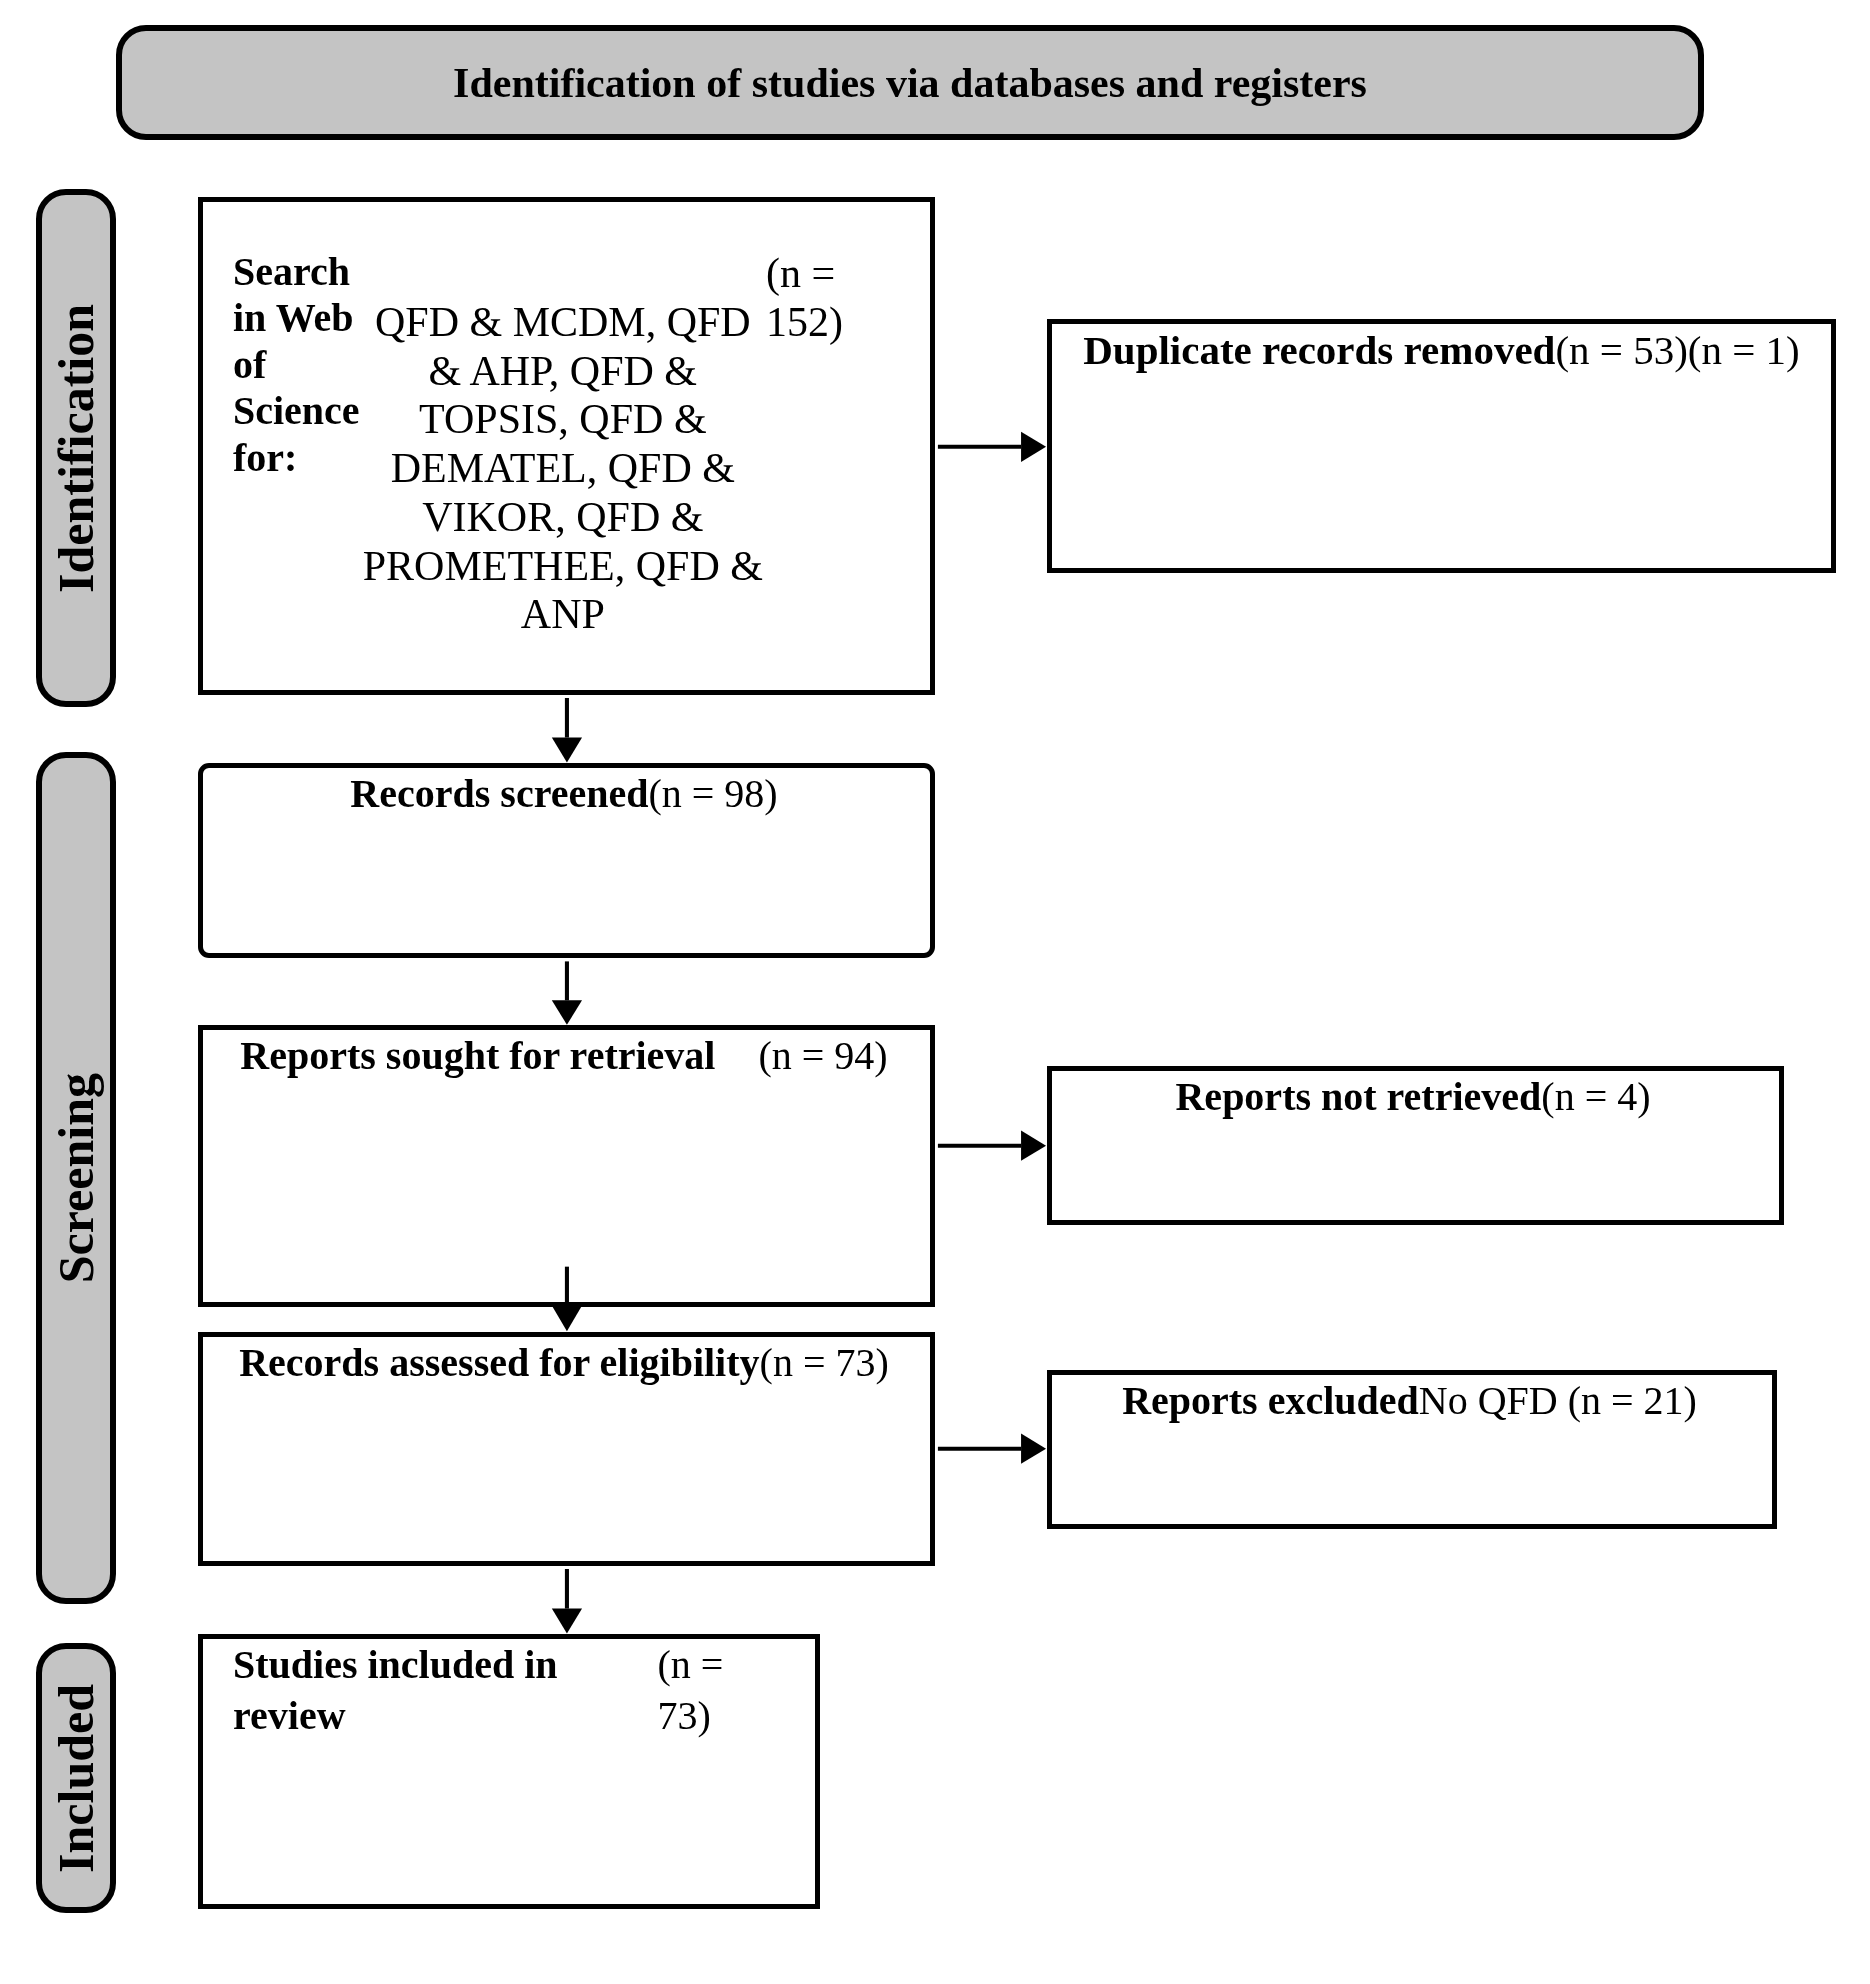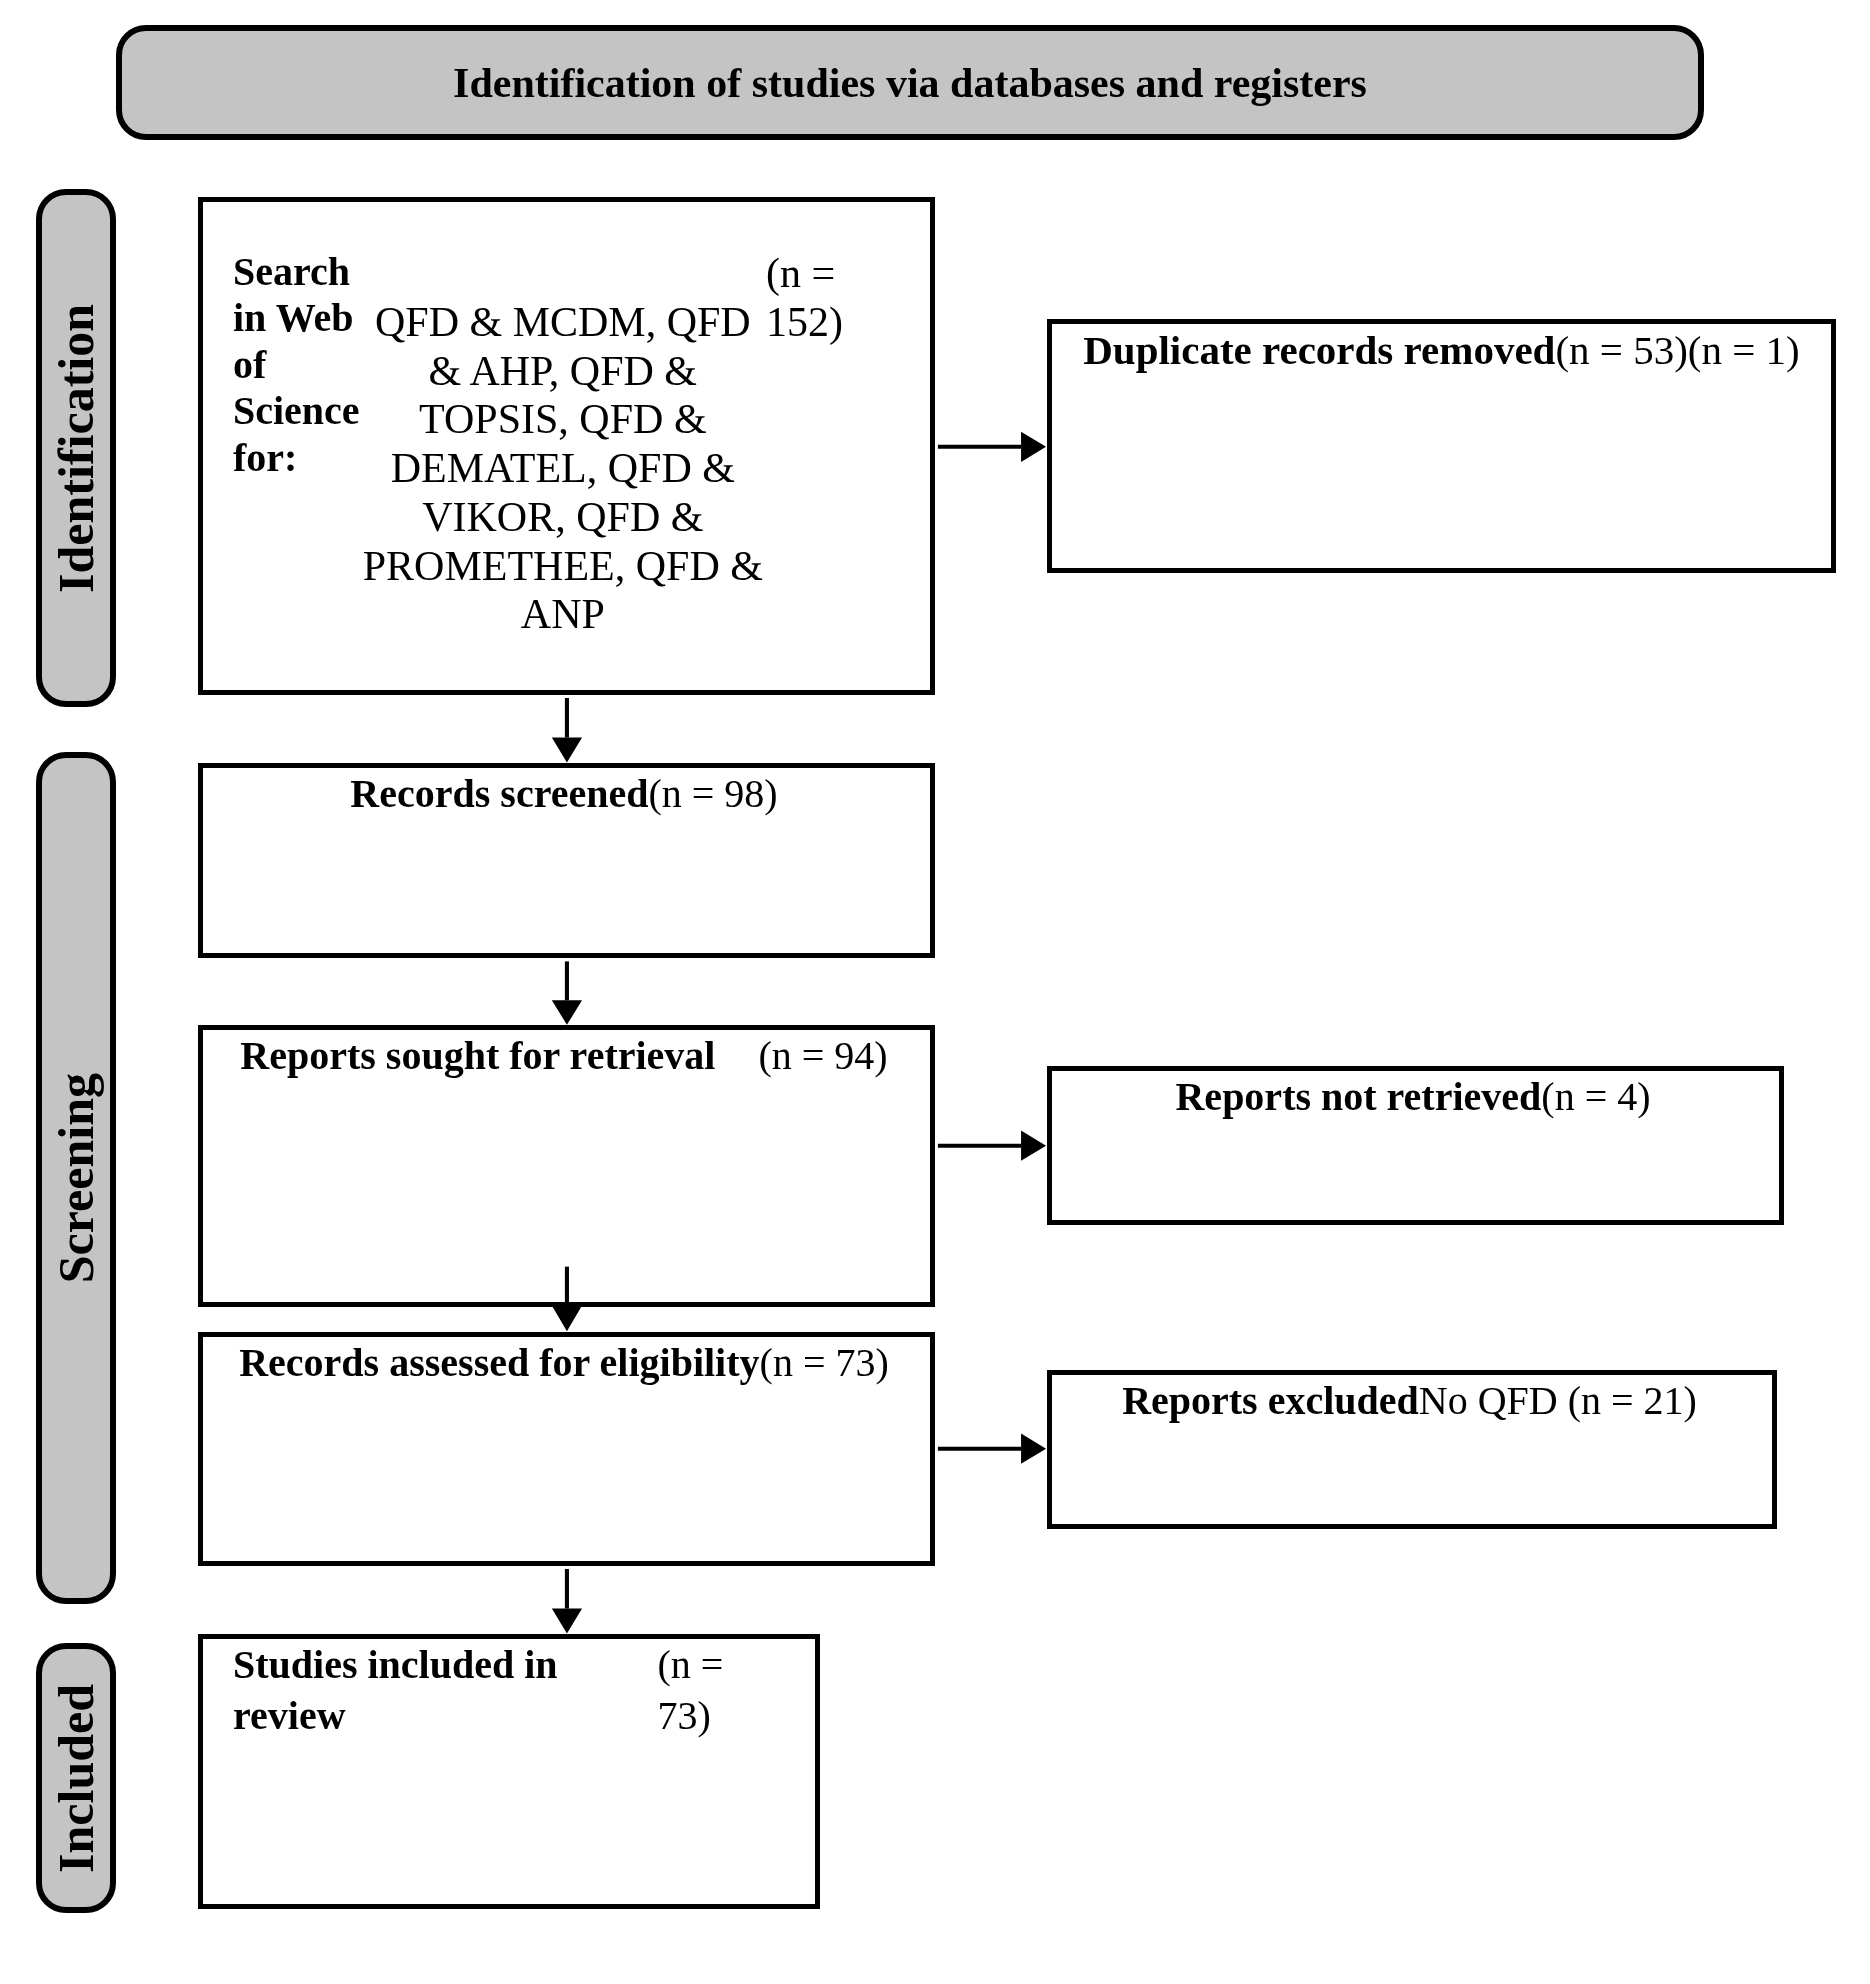--- a/index.html
+++ b/index.html
@@ -47,21 +47,21 @@
   }
   .fbox .title{font-weight:bold;}
   .box-search{
     left:198px;top:197px;width:737px;height:498px;
     justify-content:flex-start;
     padding:47px 87px 0 30px;
     font-size:42px;line-height:1.16;
   }
   .box-search .title{font-size:40px;}
   .box-search .body{margin-top:49px;text-align:center;}
-  .box-screened{left:198px;top:763px;width:737px;height:195px;}
+  .box-screened{left:198px;top:763px;width:737px;height:195px;border-radius:11px;}
   .box-sought{left:198px;top:1025px;width:737px;height:282px;gap:43px;}
   .box-assessed{left:198px;top:1332px;width:737px;height:234px;}
   .box-included{left:198px;top:1634px;width:622px;height:275px;justify-content:space-between;}
   .box-duplicates{
     left:1047px;top:319px;width:789px;height:254px;
     padding:0 29px;font-size:41px;line-height:1.3;
   }
   .box-not-retrieved{left:1047px;top:1066px;width:737px;height:159px;}
   .box-excluded{left:1047px;top:1370px;width:730px;height:159px;}
   .tcenter{text-align:right;}

